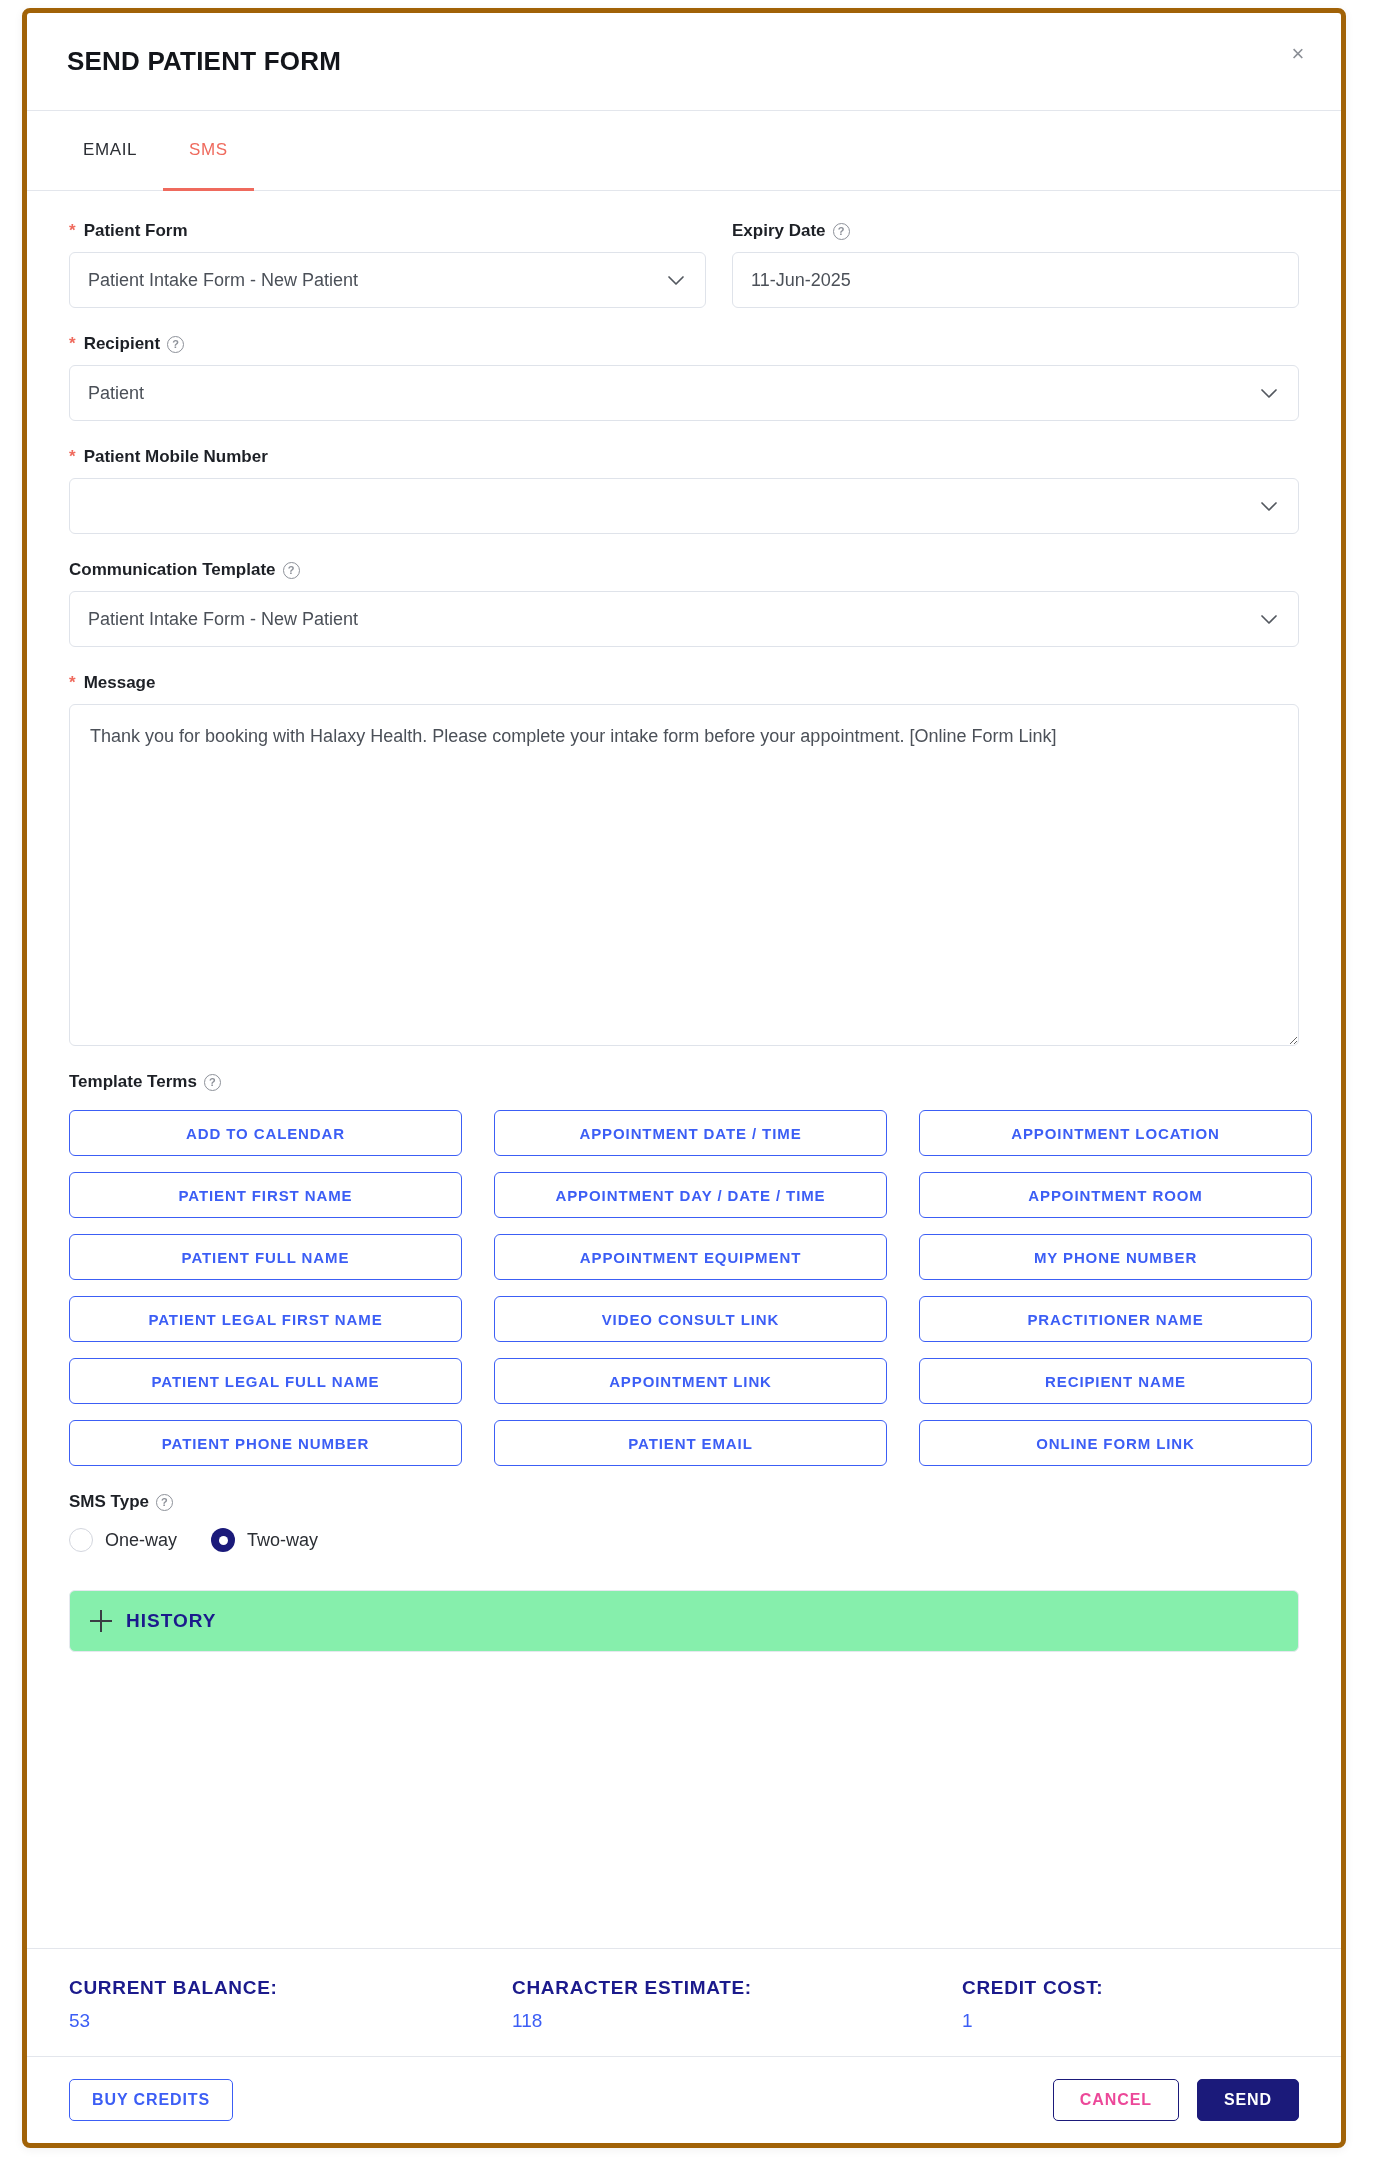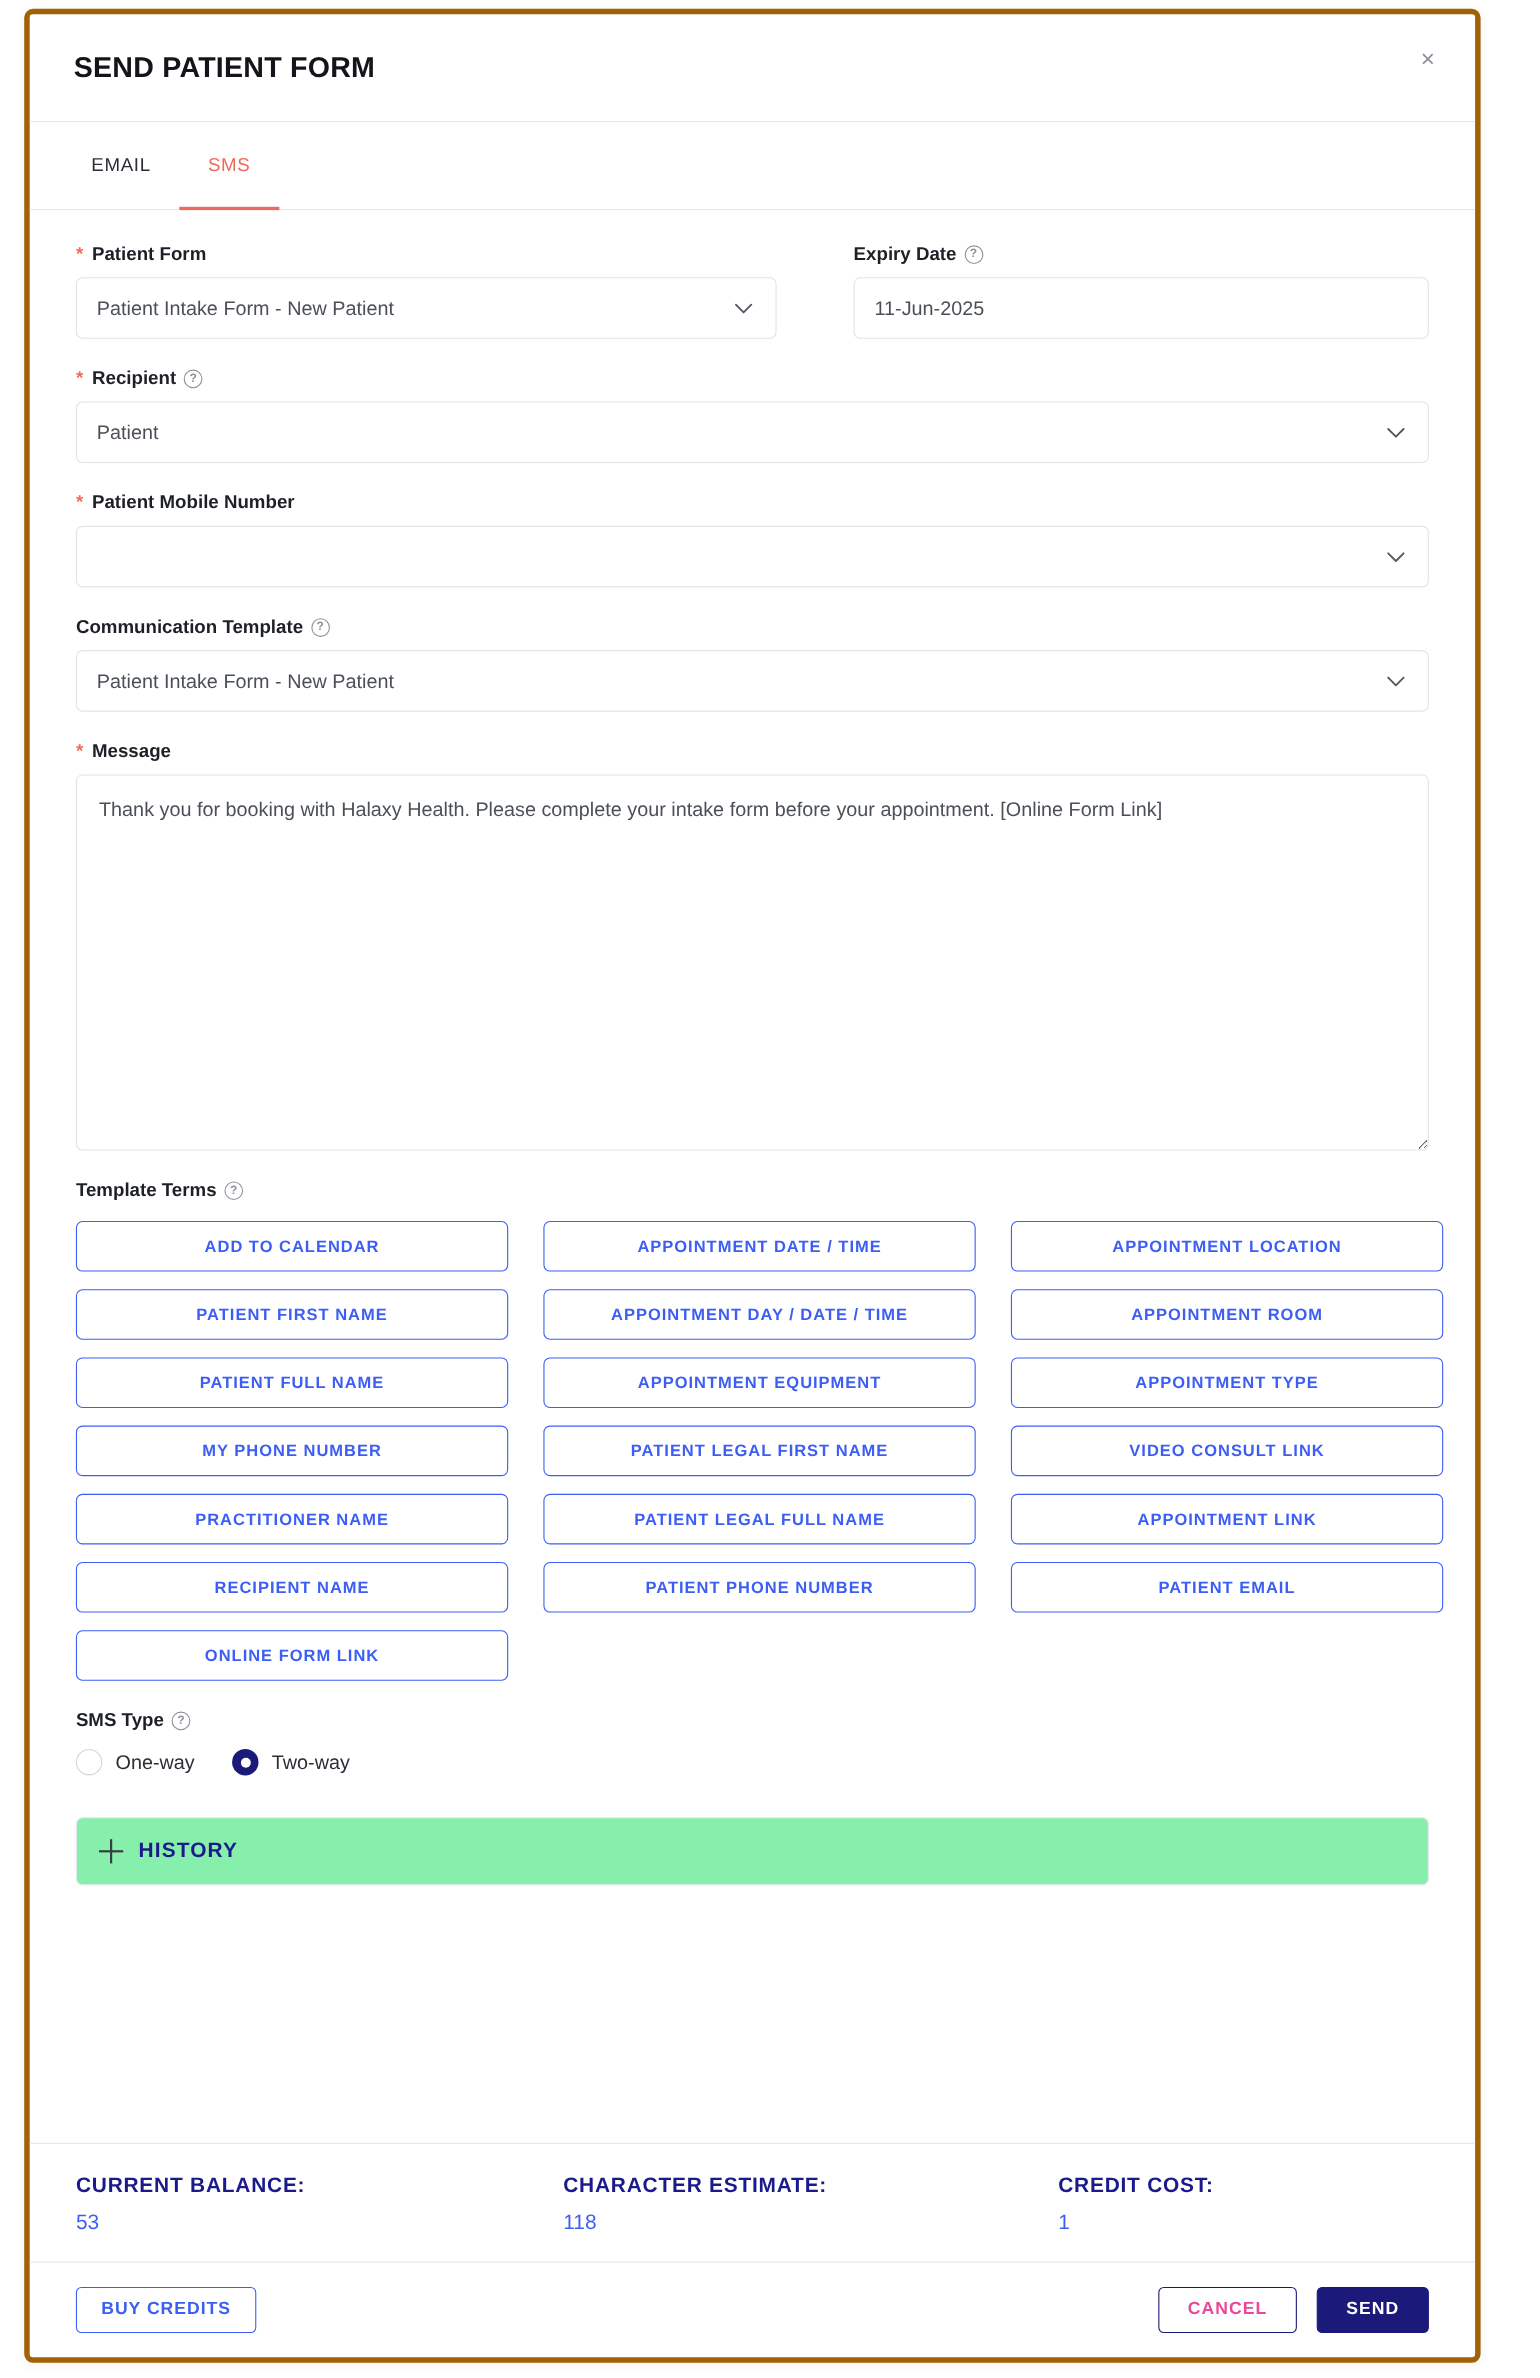--- a/index.html
+++ b/index.html
@@ -163,21 +163,21 @@
     border-radius: 12px;
     background: #d6d6e1;
   }
 
   .row-2 {
     display: flex;
     gap: 26px;
     margin-bottom: 26px;
   }
   .col-a { width: 637px; flex: 0 0 auto; }
-  .col-b { flex: 1 1 auto; margin-left: 44px; }
+  .col-b { flex: 1 1 auto; }
 
   .block { margin-bottom: 26px; }
 
   .message-area {
     width: 100%;
     height: 342px;
     border: 1px solid #dfe3ea;
     border-radius: 6px;
     padding: 18px 20px;
     font-size: 18px;
@@ -461,21 +461,20 @@
       </div>
       <div class="terms-grid">
         <button class="term-btn">ADD TO CALENDAR</button>
         <button class="term-btn">APPOINTMENT DATE / TIME</button>
         <button class="term-btn">APPOINTMENT LOCATION</button>
         <button class="term-btn">PATIENT FIRST NAME</button>
         <button class="term-btn">APPOINTMENT DAY / DATE / TIME</button>
         <button class="term-btn">APPOINTMENT ROOM</button>
         <button class="term-btn">PATIENT FULL NAME</button>
         <button class="term-btn">APPOINTMENT EQUIPMENT</button>
-        <button class="term-btn">APPOINTMENT TYPE</button>
         <button class="term-btn">MY PHONE NUMBER</button>
         <button class="term-btn">PATIENT LEGAL FIRST NAME</button>
         <button class="term-btn">VIDEO CONSULT LINK</button>
         <button class="term-btn">PRACTITIONER NAME</button>
         <button class="term-btn">PATIENT LEGAL FULL NAME</button>
         <button class="term-btn">APPOINTMENT LINK</button>
         <button class="term-btn">RECIPIENT NAME</button>
         <button class="term-btn">PATIENT PHONE NUMBER</button>
         <button class="term-btn">PATIENT EMAIL</button>
         <button class="term-btn">ONLINE FORM LINK</button>

